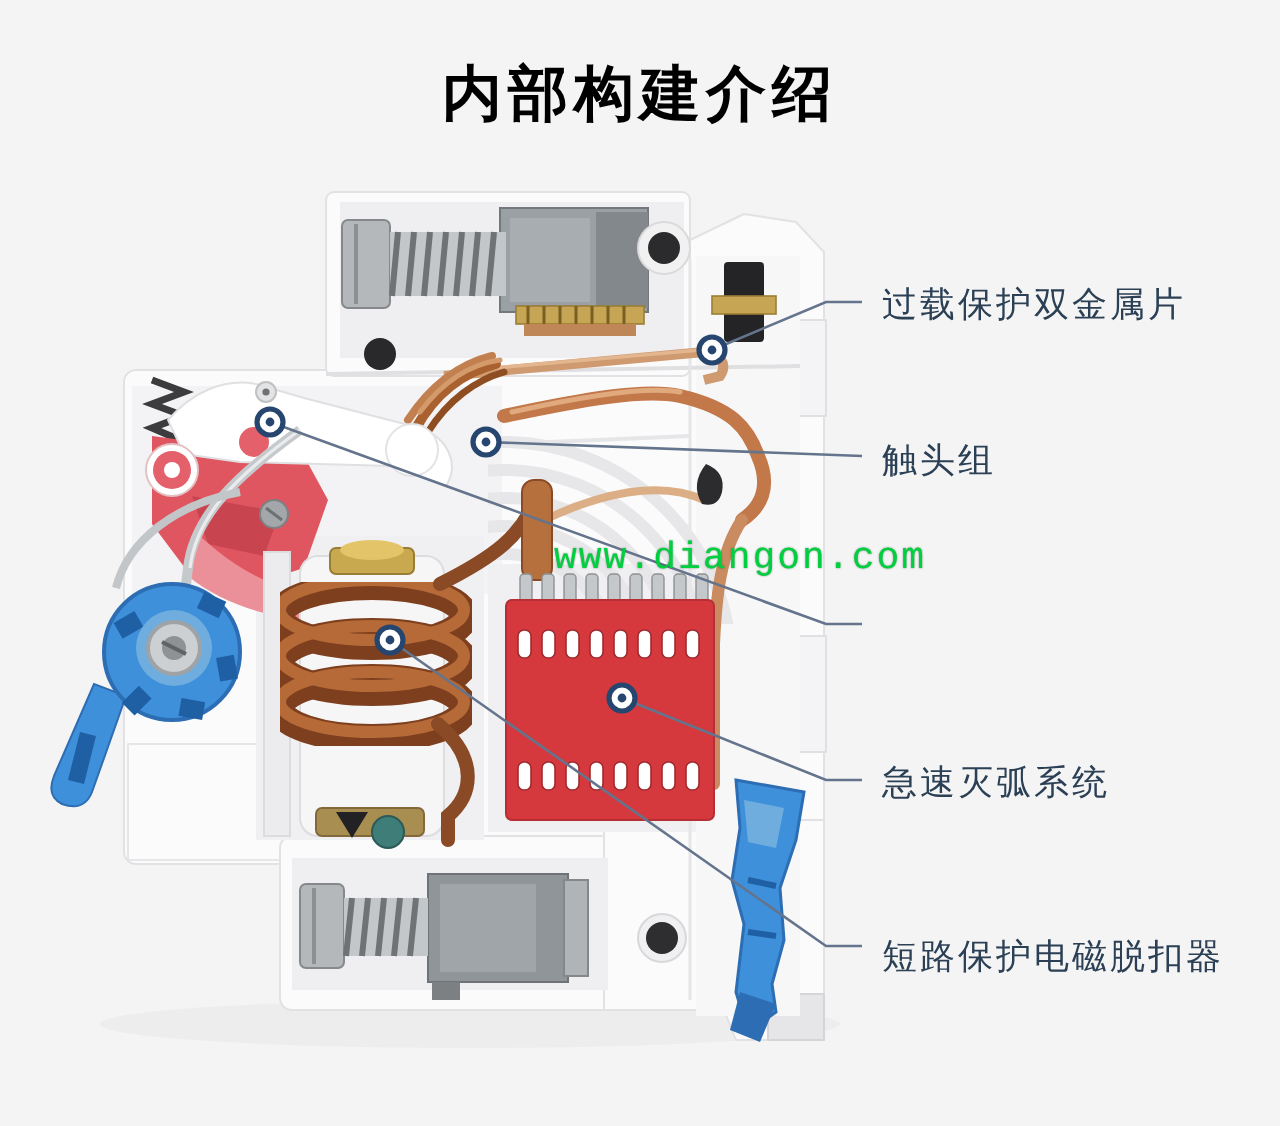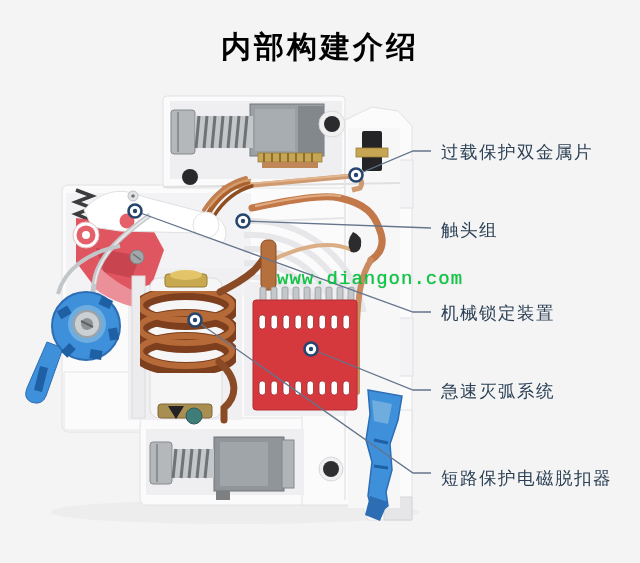--- a/index.html
+++ b/index.html
@@ -276,18 +276,17 @@
       </g>
       <g>
         <circle cx="195" cy="320" r="6.5" fill="#fff" stroke="#26466f" stroke-width="2.6"></circle>
           <circle cx="195" cy="320" r="2.2" fill="#26466f"></circle>
       </g>
     </g>
   </svg>
 
   <div class="callout-label" style="top:140px">过载保护双金属片</div>
   <div class="callout-label" style="top:218px">触头组</div>
-  <div class="callout-label" style="top:301px">机械锁定装置</div>
   <div class="callout-label" style="top:466px">短路保护电磁脱扣器</div>
   <div class="callout-label" style="top:379px">急速灭弧系统</div>
 
   <div id="watermark">www.diangon.com</div>
 </div>
 
 </body></html>

